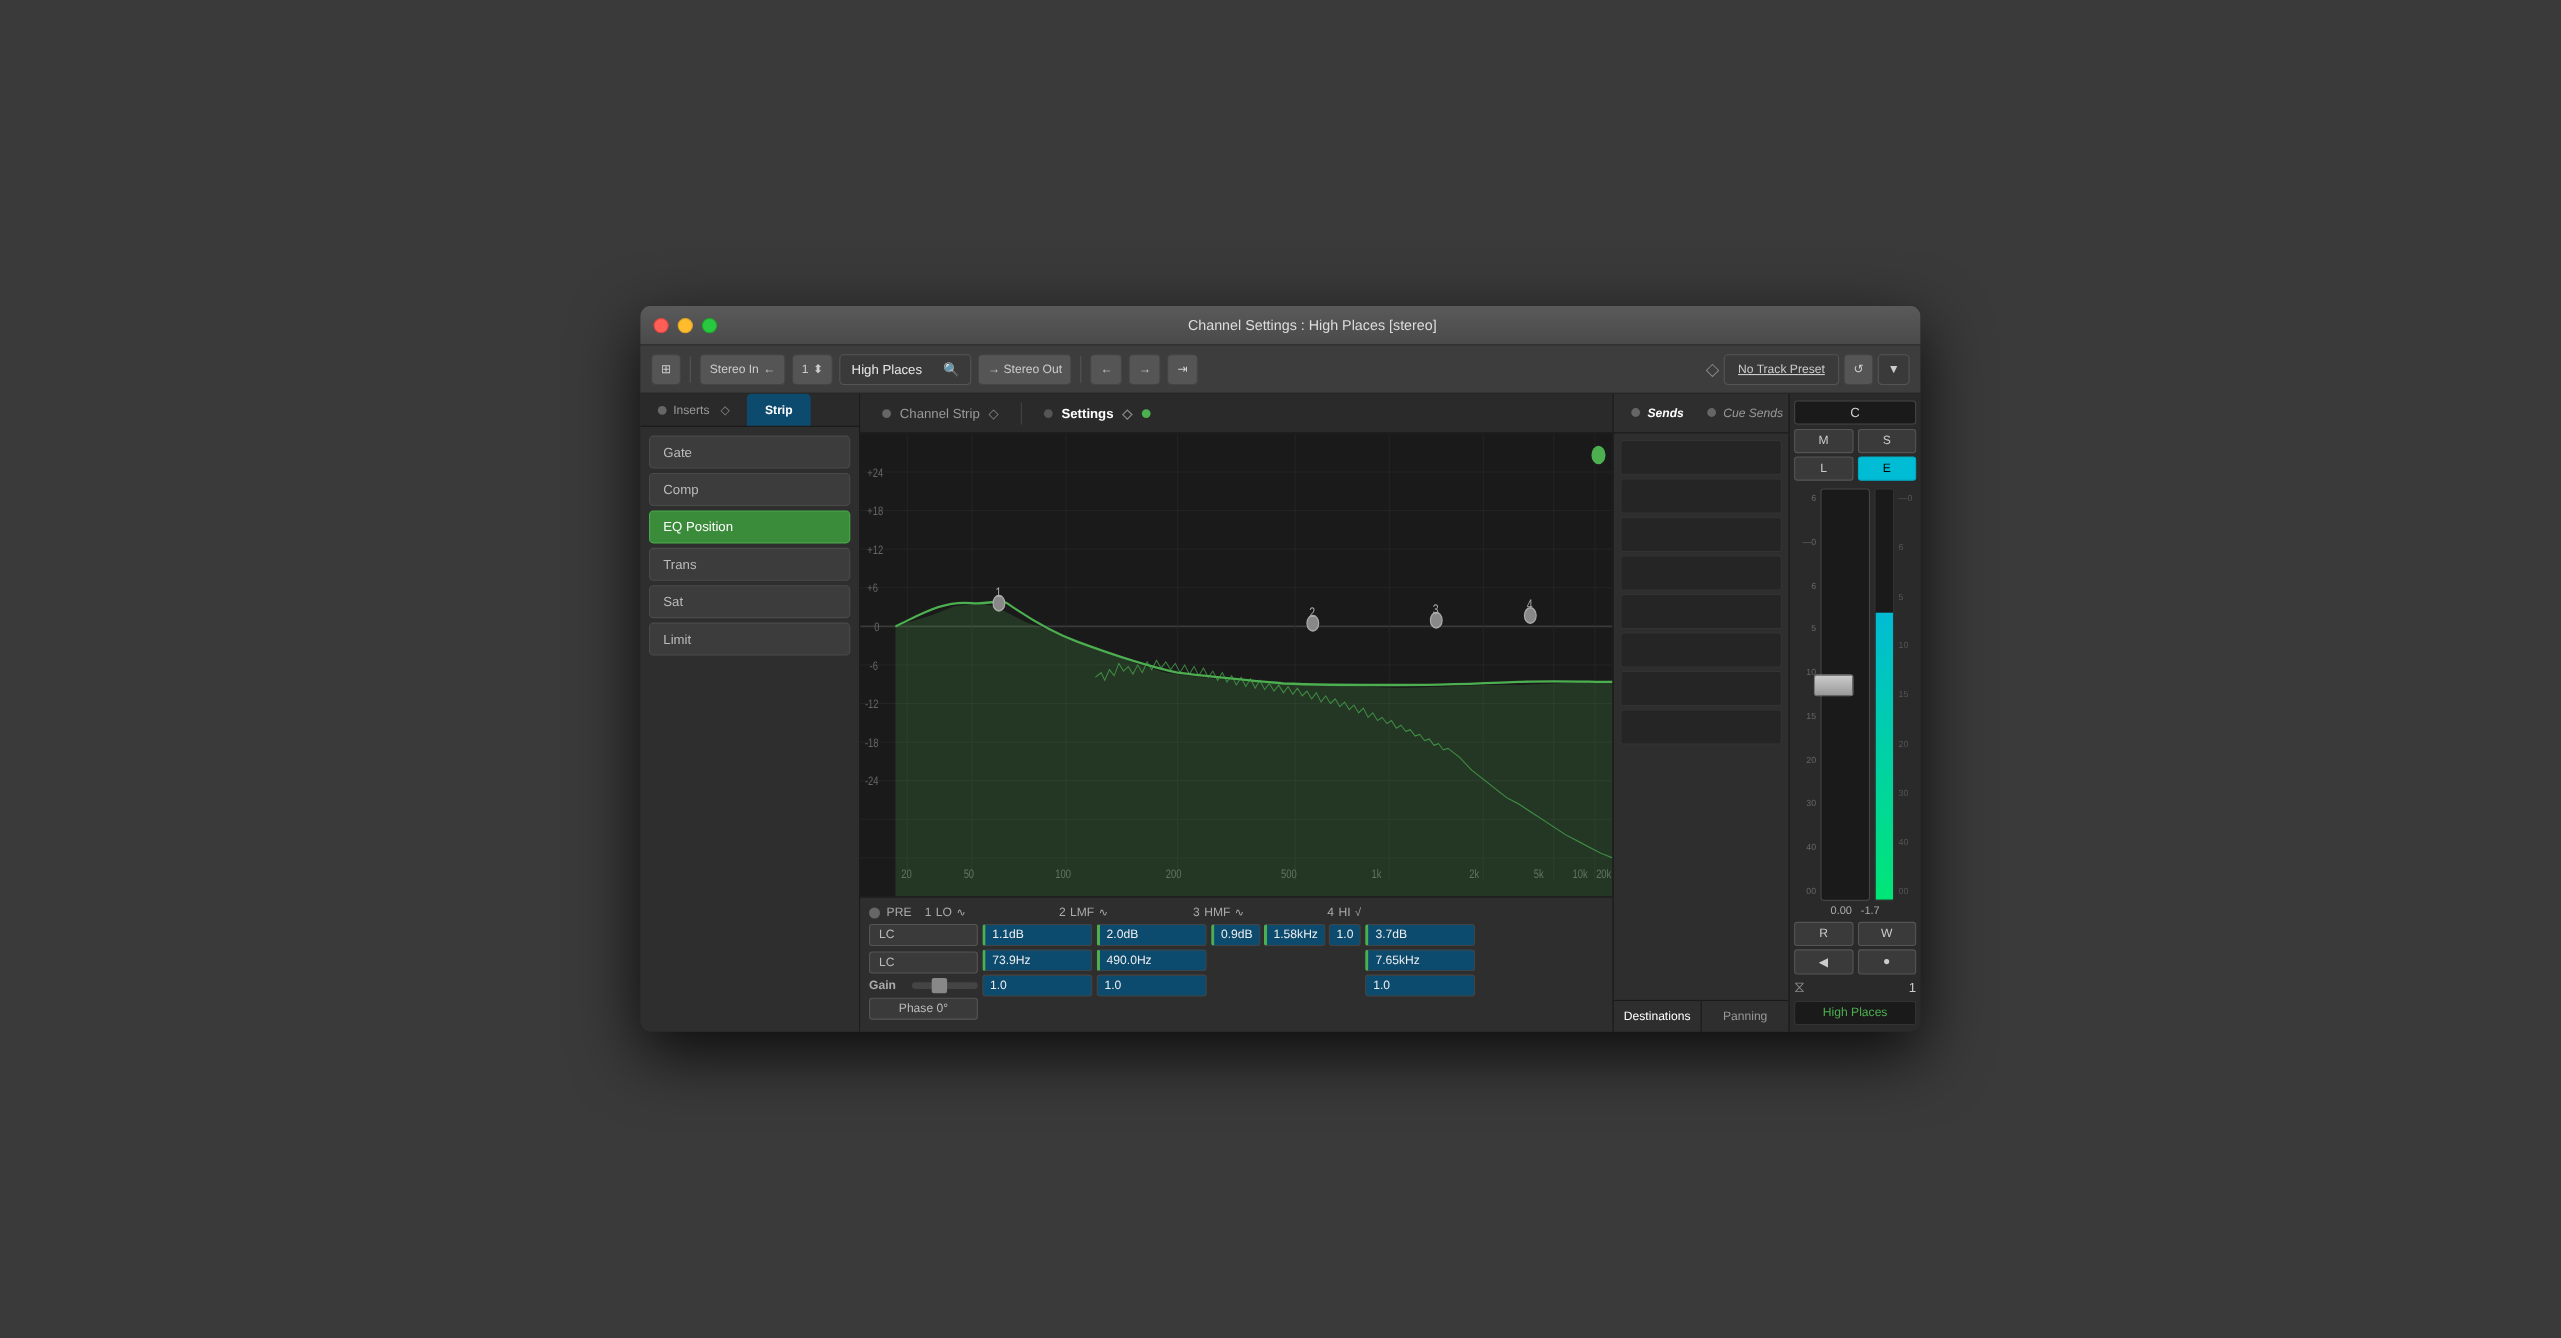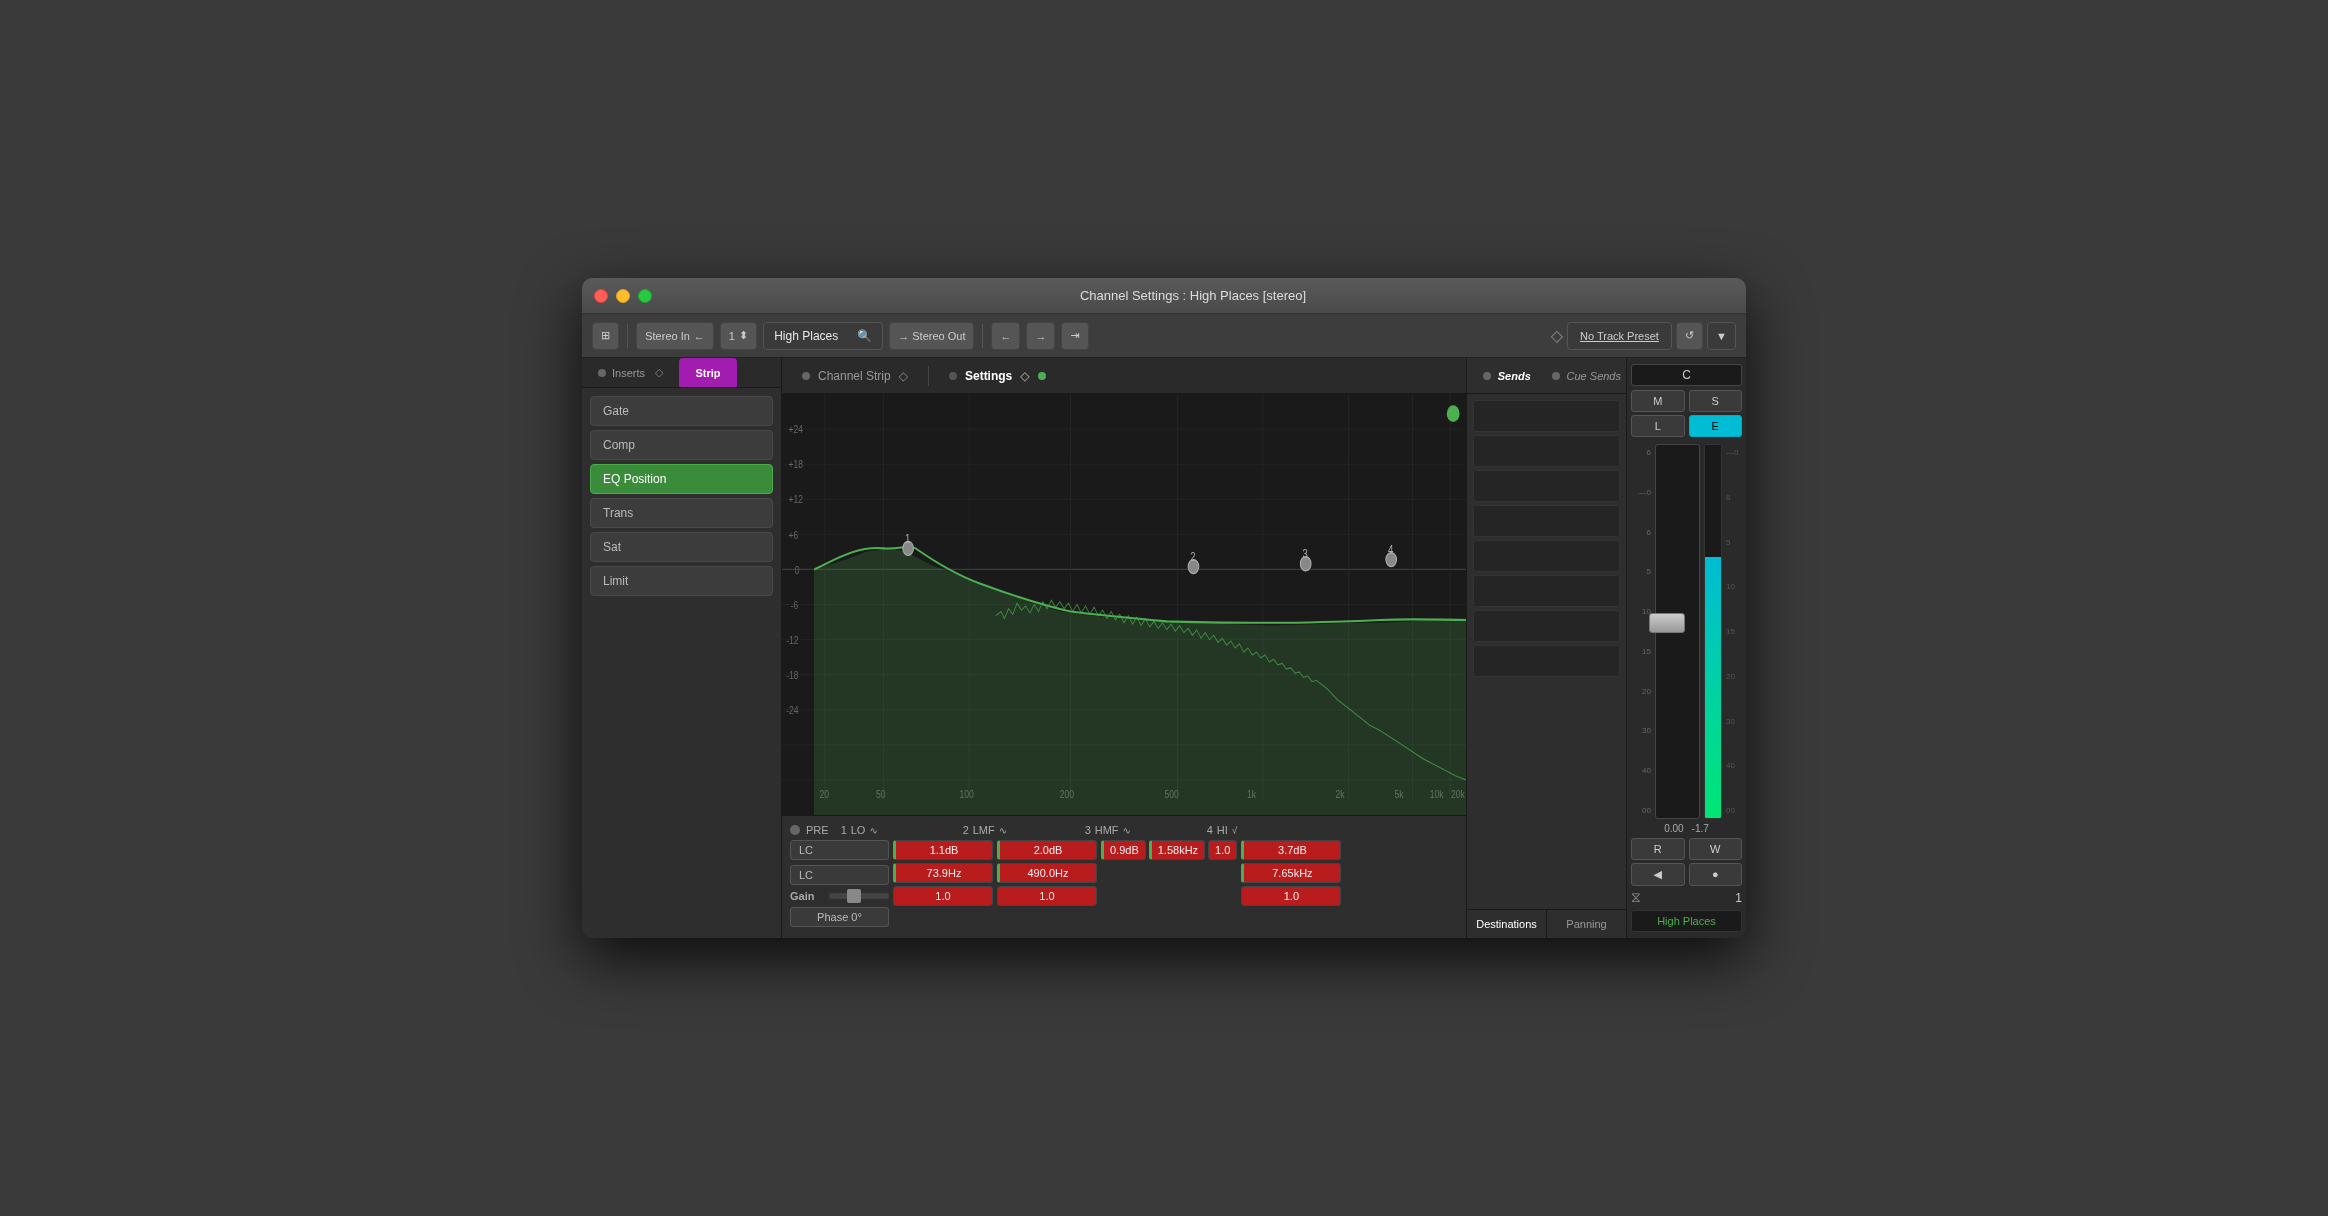--- a/index.html
+++ b/index.html
@@ -125,21 +125,21 @@
     .panel-tab {
       padding: 8px 16px;
       font-size: 11px;
       color: #999;
       cursor: pointer;
       display: flex;
       align-items: center;
       gap: 6px;
     }
     .panel-tab.active {
-      background: #a21caf;
+      background: #0c4a6e;
       color: #fff;
       font-weight: bold;
       border-radius: 4px 4px 0 0;
     }
     .tab-dot { width: 8px; height: 8px; border-radius: 50%; background: #666; }
     .insert-list {
       padding: 8px;
       display: flex;
       flex-direction: column;
       gap: 4px;
@@ -221,27 +221,27 @@
       min-width: 110px;
     }
     .eq-band-header {
       display: flex;
       align-items: center;
       gap: 4px;
       font-size: 11px;
       color: #aaa;
     }
     .eq-value-box {
-      background: #b91c1c;
+      background: #0c4a6e;
       border: 1px solid #444;
       border-radius: 3px;
       padding: 3px 6px;
       font-size: 11px;
       color: #eee;
-      text-align: center;
+      text-align: left;
       width: 100%;
     }
     .eq-value-box.green-bar {
       border-left: 3px solid #4caf50;
     }
     .eq-lc-box {
       background: #3a3a3a;
       border: 1px solid #555;
       border-radius: 3px;
       padding: 3px 8px;

